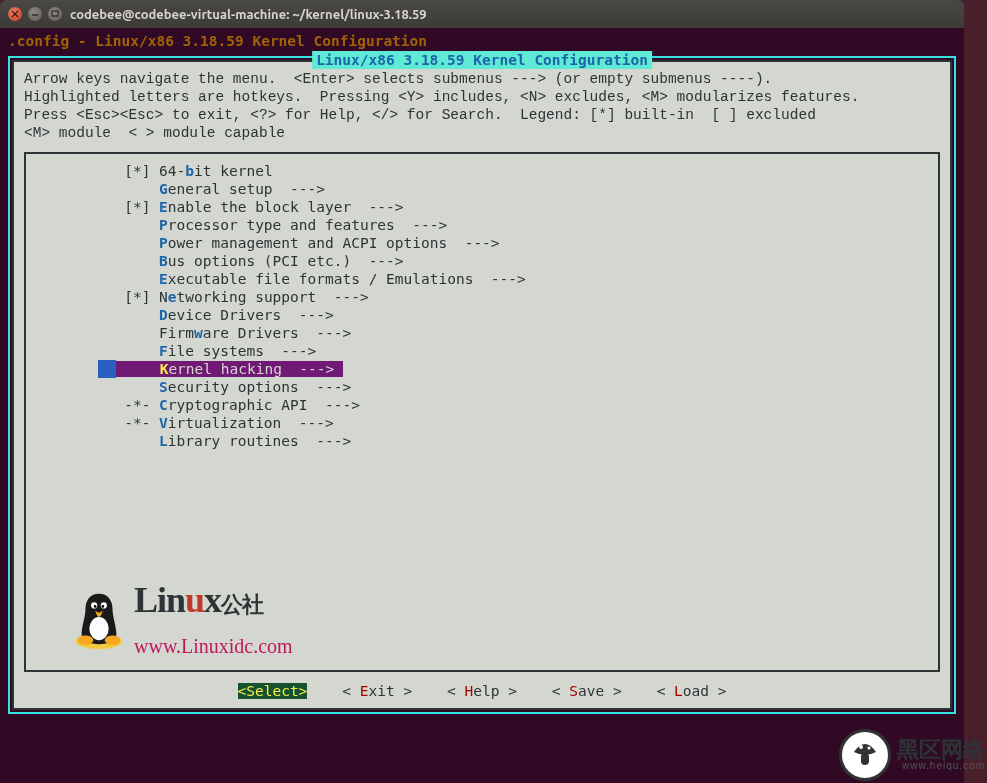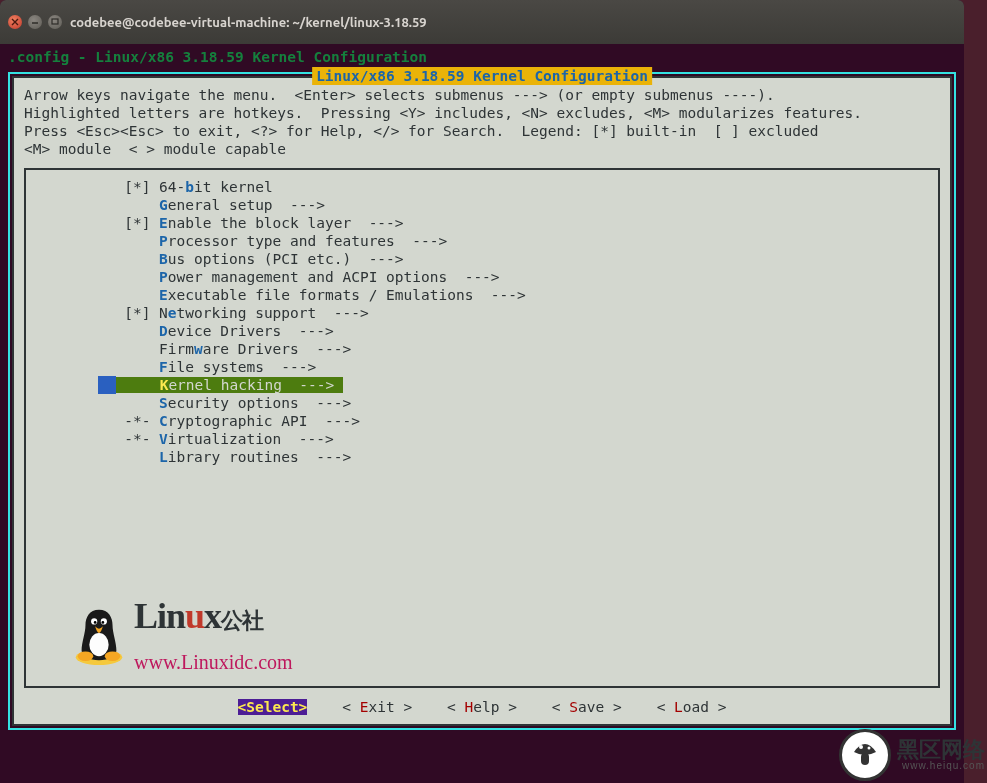--- a/index.html
+++ b/index.html
@@ -15,21 +15,21 @@
   .window {
     position: absolute;
     left: 0; top: 0;
     width: 964px;
     height: 783px;
     background: #300a24;
     border-radius: 6px 6px 0 0;
     overflow: hidden;
   }
   .titlebar {
-    height: 44px;
+    height: 28px;
     background: linear-gradient(to bottom, #4a4844, #3c3b37);
     display: flex;
     align-items: center;
     padding: 0 8px;
     gap: 8px;
   }
   .winbtns { display: flex; gap: 6px; }
   .winbtn {
     width: 14px; height: 14px;
     border-radius: 50%;
@@ -44,83 +44,84 @@
     font-family: Ubuntu, sans-serif;
     font-size: 13px;
     font-weight: bold;
   }
   .term {
     padding: 4px 8px 8px 8px;
     color: #d3d7cf;
     line-height: 18px;
   }
   .statusline {
-    color: #15803d;
+    color: #a16207;
     font-weight: bold;
     margin-bottom: 6px;
   }
   .outerbox {
     border: 2px solid #34e2e2;
     padding: 2px;
   }
   .frame {
     position: relative;
     border: 2px solid #2e3436;
     background: #d3d7cf;
     color: #2e3436;
     padding: 0 0 8px 0;
   }
   .frame-title {
     position: absolute;
     top: -11px;
     left: 50%;
     transform: translateX(-50%);
-    background: #eab308;
+    background: #5eead4;
     color: #1c65a9;
     font-weight: bold;
     padding: 0 4px;
     white-space: nowrap;
   }
   .help {
     padding: 8px 10px 6px 10px;
     white-space: pre;
+    font-family: Liberation Mono, monospace;
   }
   .inner {
     margin: 4px 10px 0 10px;
     border: 2px solid #2e3436;
     padding: 6px 0 6px 0;
     min-height: 520px;
     position: relative;
   }
   .menuitems { padding: 2px 72px; }
   .row {
     white-space: pre;
     line-height: 18px;
   }
   .hk { color: #1c65a9; font-weight: bold; }
   .sel {
-    background: #4d7c0f;
+    background: #701a75;
     color: #d3d7cf;
   }
   .sel-left {
     background: #2a60c0;
     color: #d3d7cf;
     display: inline-block;
     width: 18px;
   }
   .sel .hk { color: #fce94f; font-weight: bold; }
   .buttonbar {
     padding-top: 10px;
     text-align: center;
     white-space: pre;
   }
   .btn-sel {
-    background: #4c1d95;
+    background: #14532d;
     color: #fce94f;
-    font-weight: bold;
+    font-weight: normal;
   }
   .bhot { color: #a40000; }
   .watermark {
     position: absolute;
     left: 44px; bottom: 14px;
     display: flex;
     align-items: center;
     gap: 6px;
   }
   .tux { width: 58px; height: 62px; flex: none; }
@@ -183,22 +184,22 @@
 Highlighted letters are hotkeys.  Pressing &lt;Y&gt; includes, &lt;N&gt; excludes, &lt;M&gt; modularizes features.
 Press &lt;Esc&gt;&lt;Esc&gt; to exit, &lt;?&gt; for Help, &lt;/&gt; for Search.  Legend: [*] built-in  [ ] excluded
 &lt;M&gt; module  &lt; &gt; module capable</div>
 
         <div class="inner">
           <div class="menuitems" id="menuitems">
               <div class="row">   [*] 64-<span class="hk">b</span>it kernel</div>
               <div class="row">       <span class="hk">G</span>eneral setup  ---&gt;</div>
               <div class="row">   [*] <span class="hk">E</span>nable the block layer  ---&gt;</div>
               <div class="row">       <span class="hk">P</span>rocessor type and features  ---&gt;</div>
+              <div class="row">       <span class="hk">P</span>ower management and ACPI options  ---&gt;</div>
               <div class="row">       <span class="hk">B</span>us options (PCI etc.)  ---&gt;</div>
-              <div class="row">       <span class="hk">P</span>ower management and ACPI options  ---&gt;</div>
               <div class="row">       <span class="hk">E</span>xecutable file formats / Emulations  ---&gt;</div>
               <div class="row">   [*] N<span class="hk">e</span>tworking support  ---&gt;</div>
               <div class="row">       <span class="hk">D</span>evice Drivers  ---&gt;</div>
               <div class="row">       Firm<span class="hk">w</span>are Drivers  ---&gt;</div>
               <div class="row">       <span class="hk">F</span>ile systems  ---&gt;</div>
               <div class="row"><span class="sel-left">  </span><span class="sel">     <span class="hk">K</span>ernel hacking  ---&gt; </span></div>
               <div class="row">       <span class="hk">S</span>ecurity options  ---&gt;</div>
               <div class="row">   -*- <span class="hk">C</span>ryptographic API  ---&gt;</div>
               <div class="row">   -*- <span class="hk">V</span>irtualization  ---&gt;</div>
               <div class="row">       <span class="hk">L</span>ibrary routines  ---&gt;</div>

